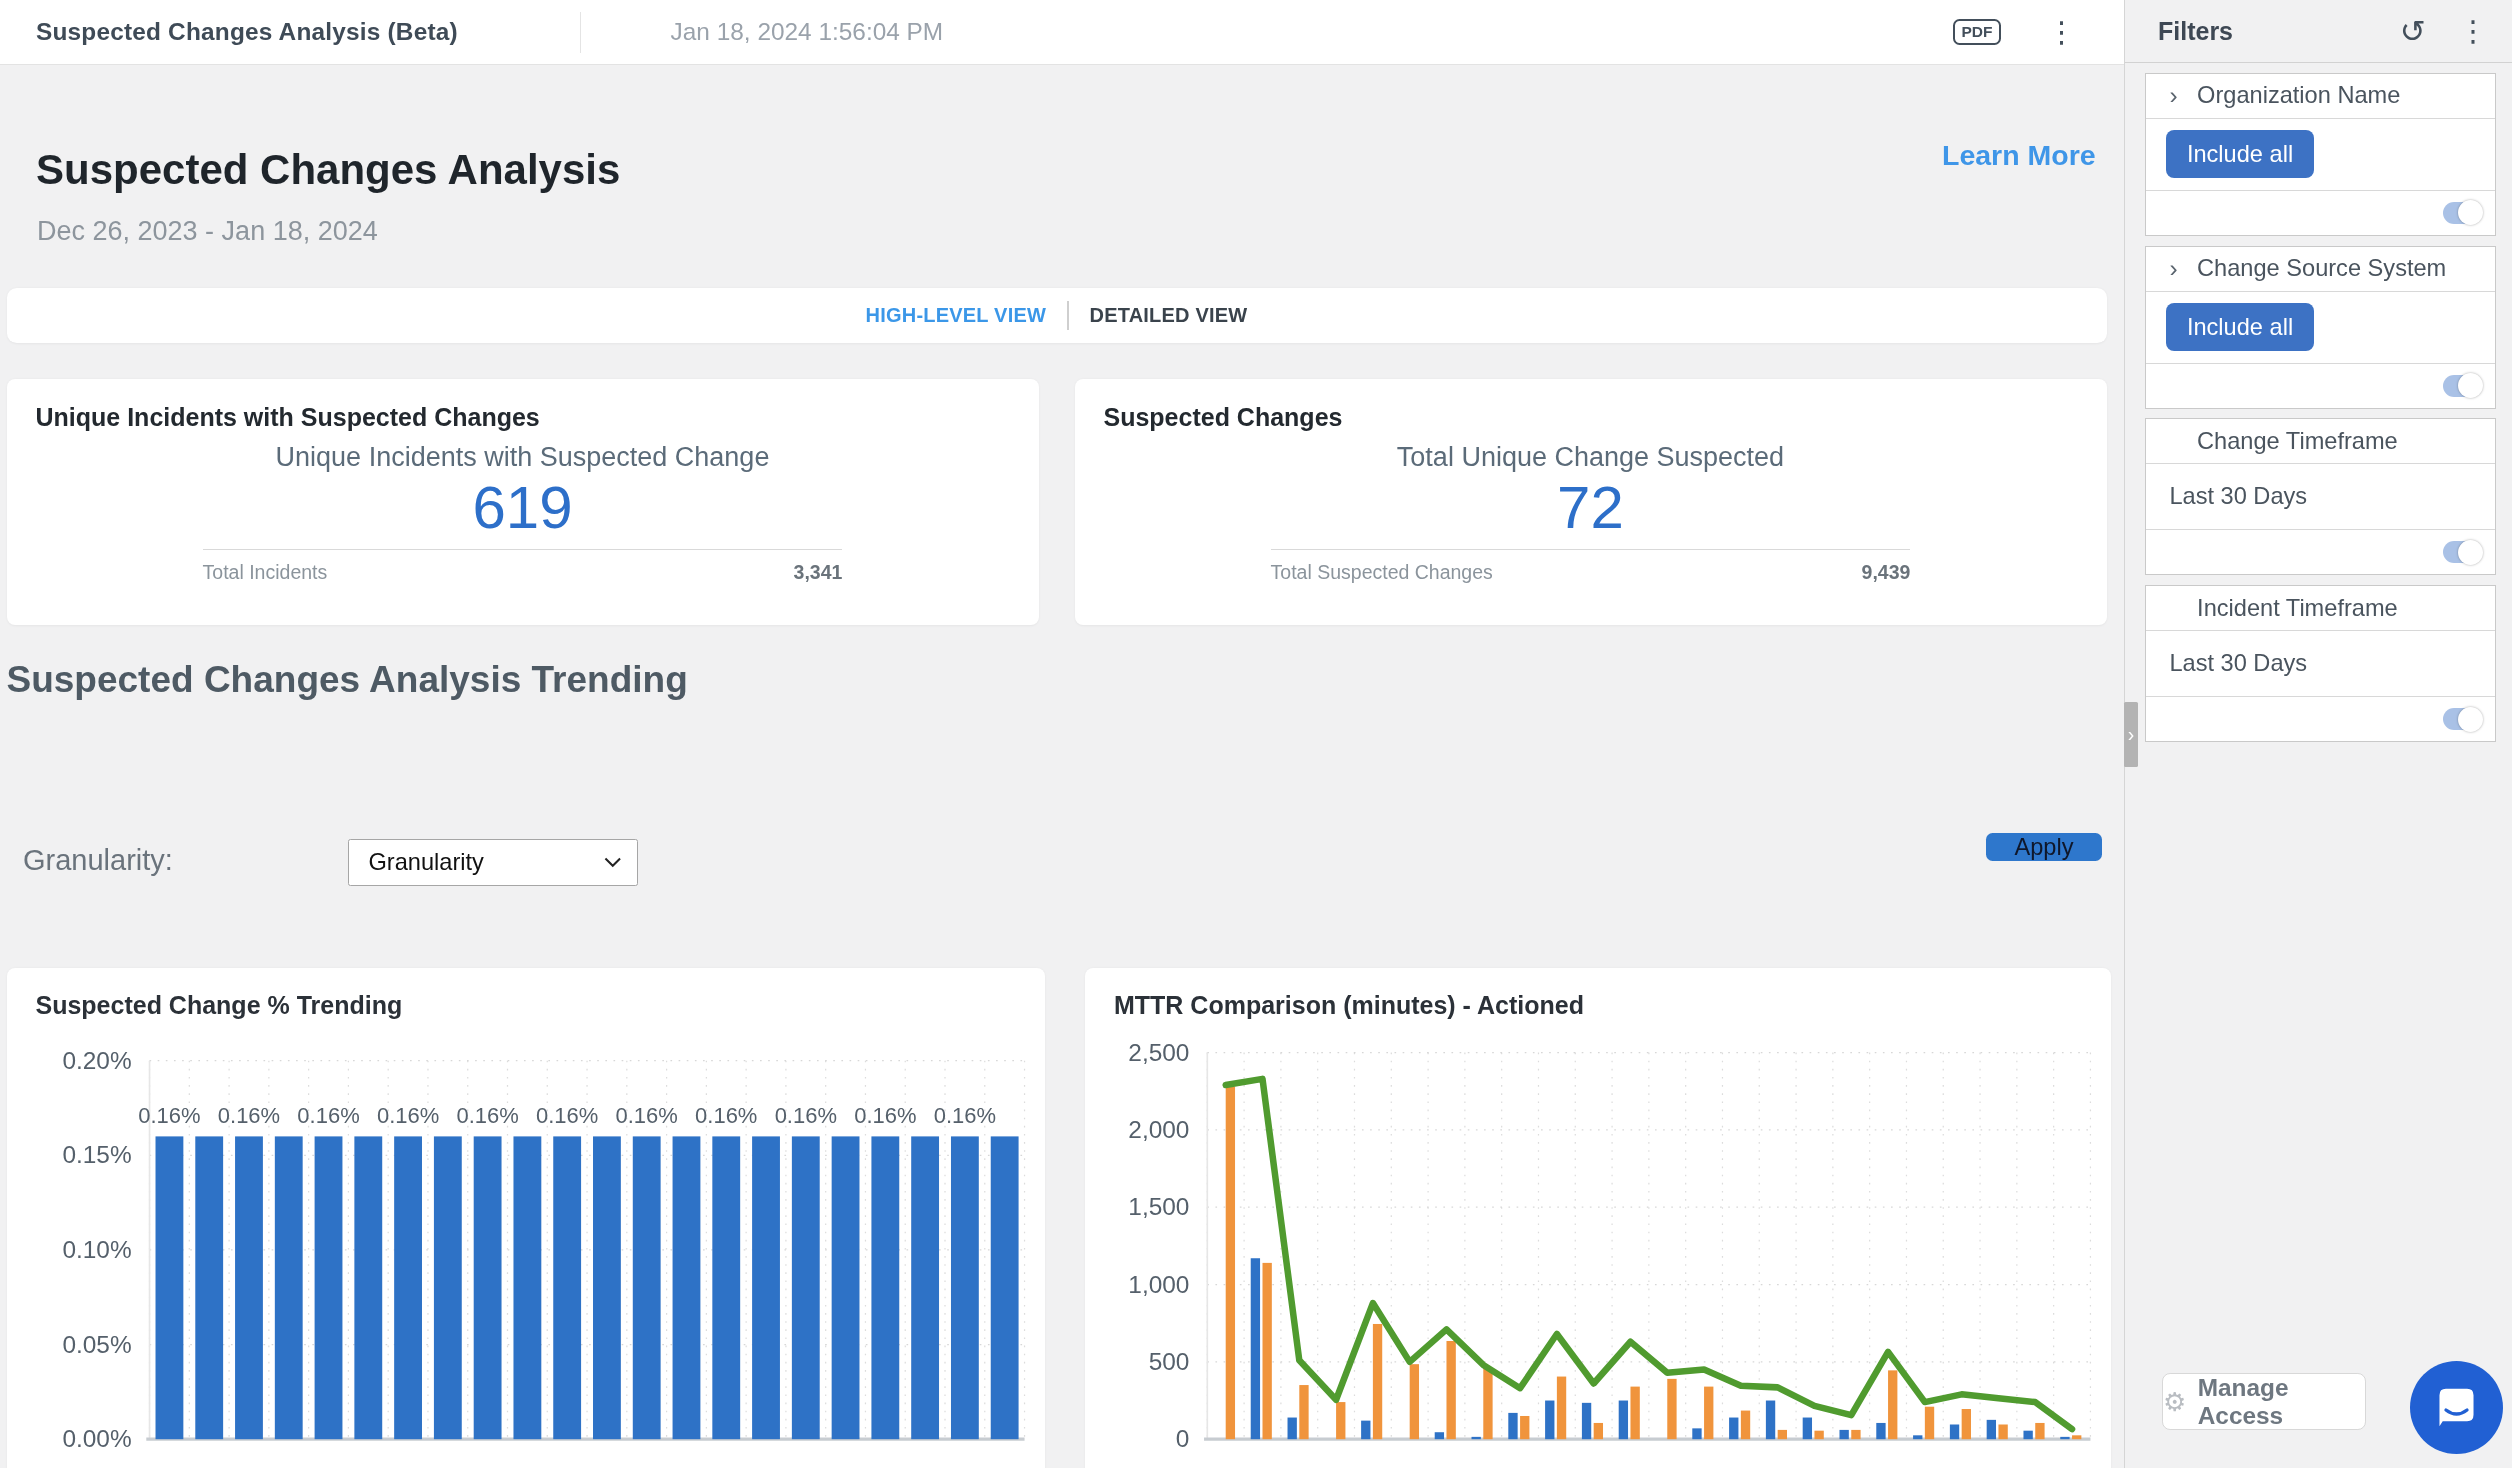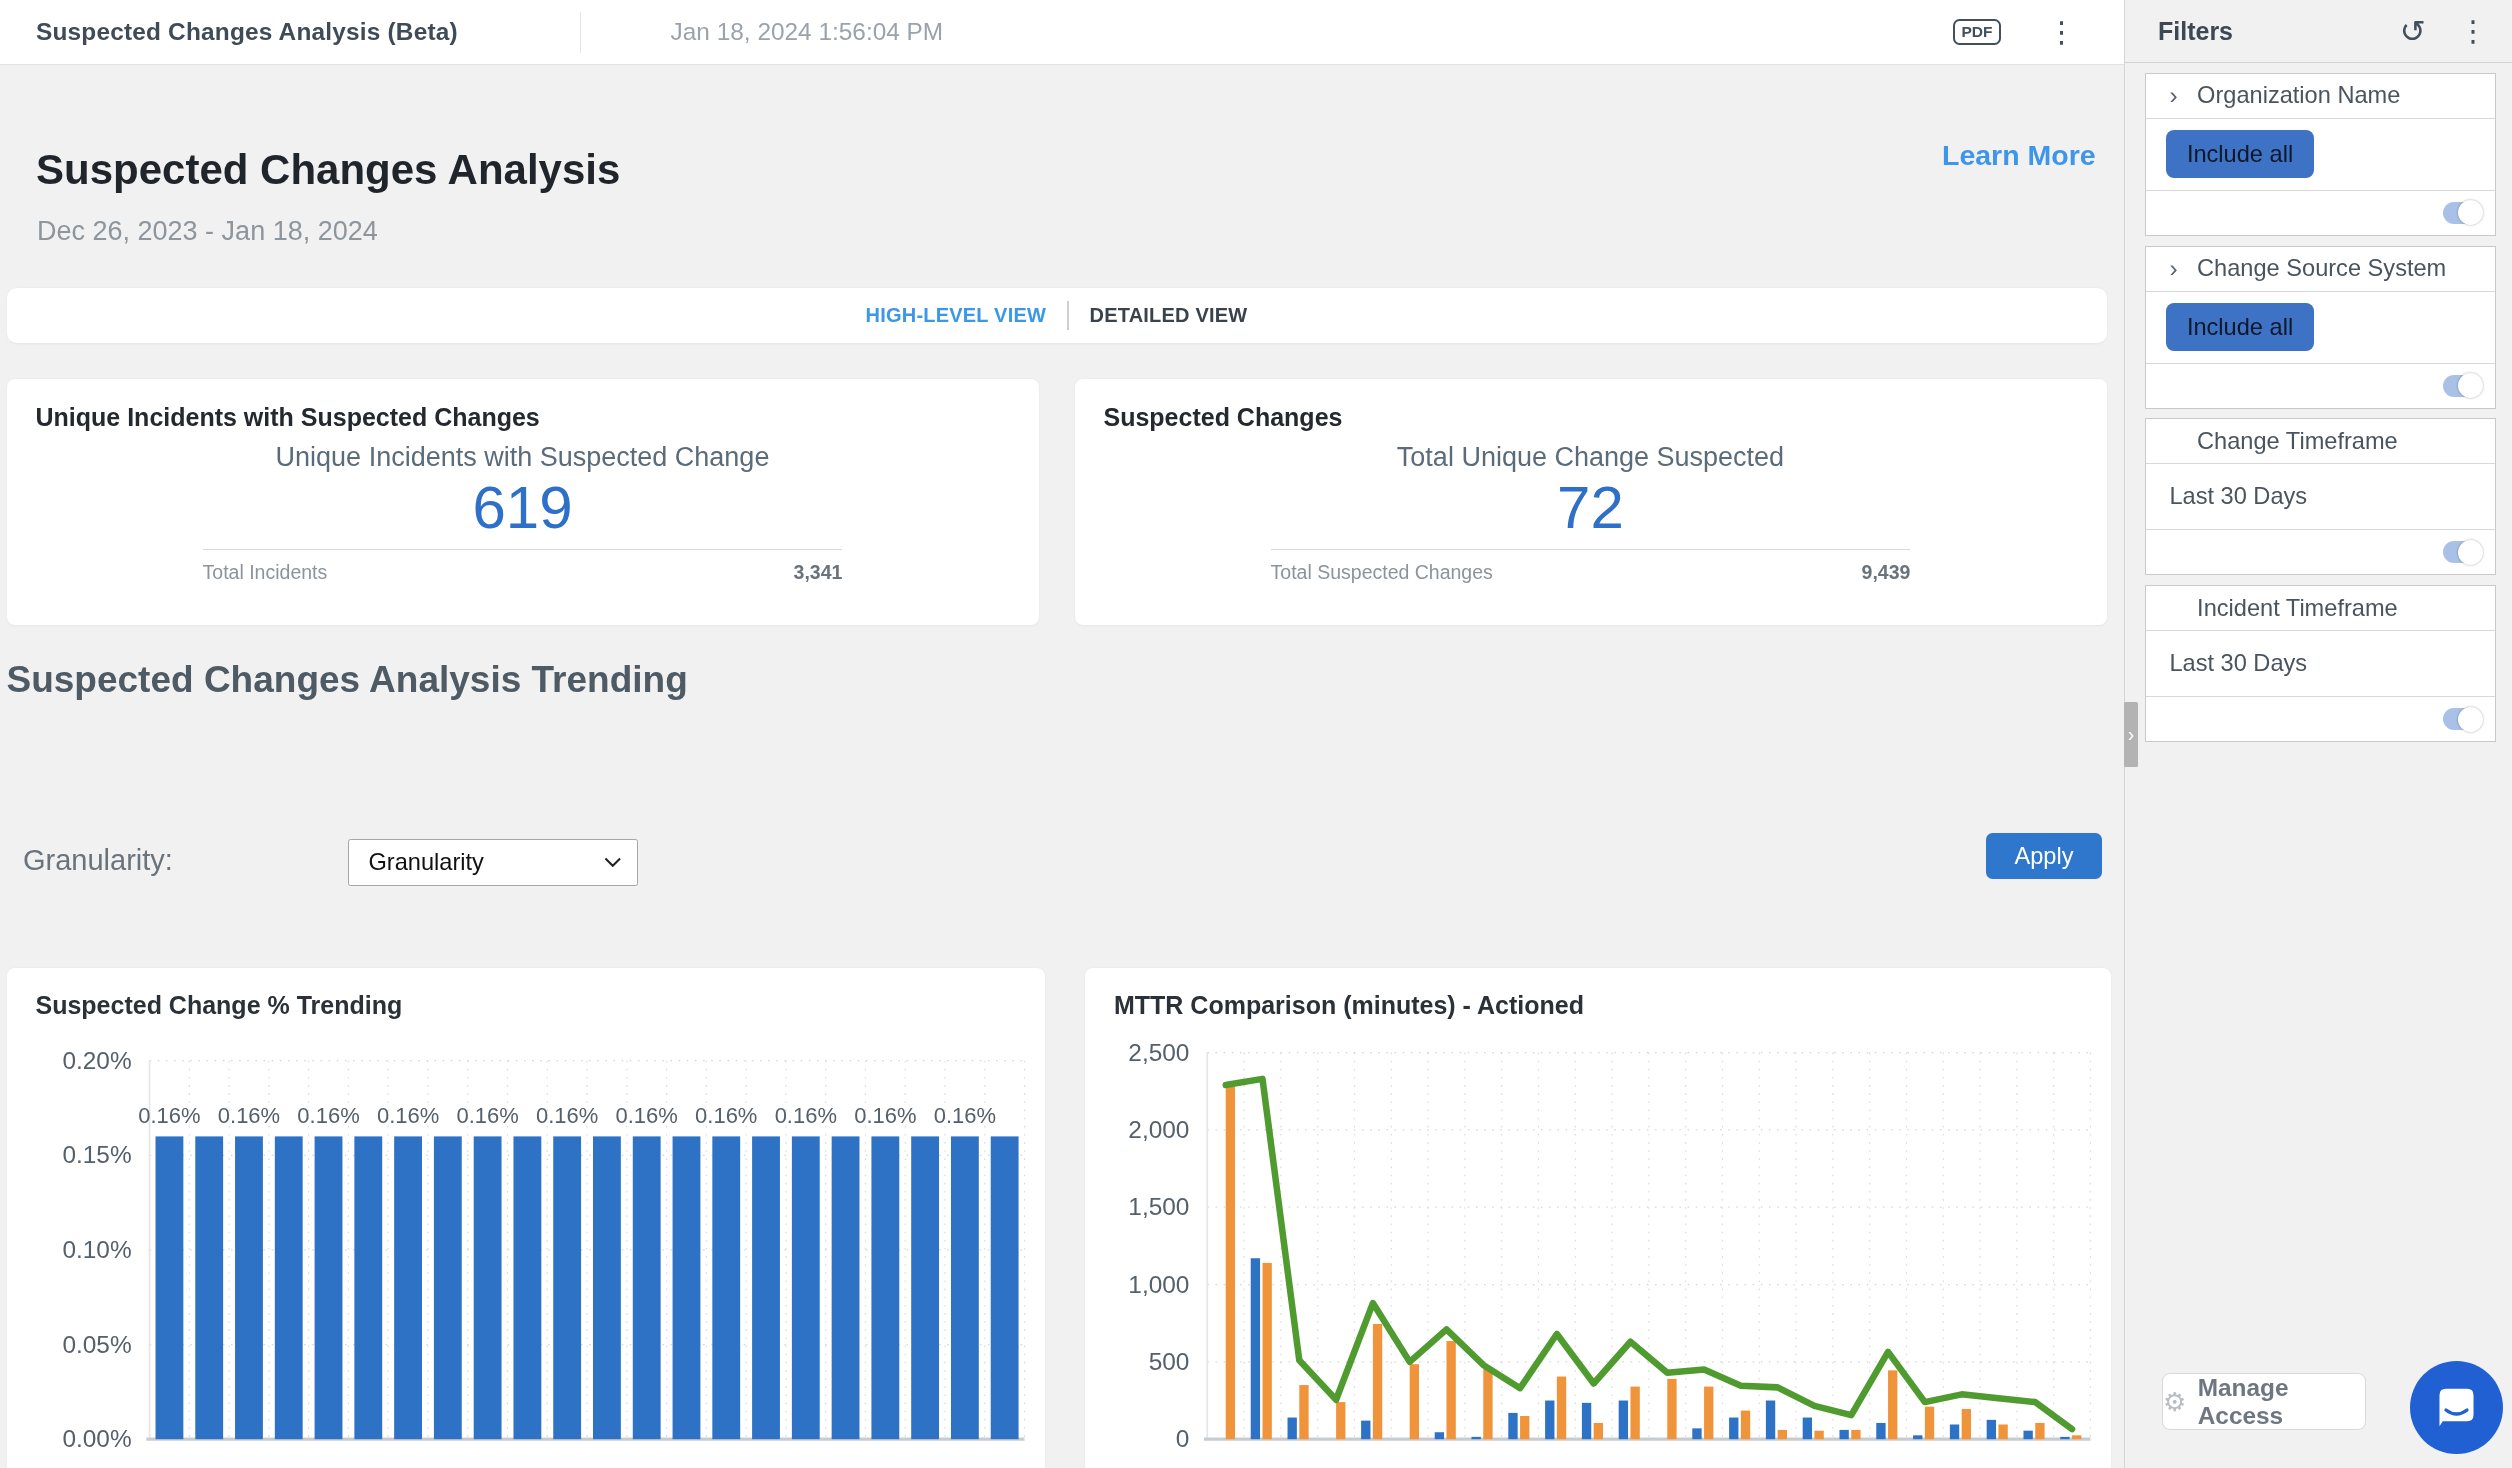--- a/index.html
+++ b/index.html
@@ -44,22 +44,22 @@
   .kpi-foot-label{font-size:19.5px;color:#8b949c;}
   .kpi-foot-value{font-size:19.5px;color:#6a737b;font-weight:600;}
 
   
   .trend-heading{position:absolute;left:6.5px;top:585px;font-size:37px;font-weight:bold;color:#4e5a64;}
   .gran-label{position:absolute;left:23px;top:770px;font-size:29px;color:#6a737c;}
   .gran-select{position:absolute;left:348px;top:757px;width:290px;height:47px;background:#fff;
     border:0.8px solid #a6a6a6;border-radius:2.4px;display:flex;align-items:center;cursor:pointer;margin-top:8px;}
   .gran-select span{margin-left:19.5px;font-size:23.6px;color:#111;}
   .gran-chev{margin-left:auto;margin-right:14.7px;color:#222;}
-  .apply-btn{position:absolute;left:1986px;top:759px;width:116px;height:46px;background:#2e77cc;
-    border:none;border-radius:6.5px;color:#ffffff;font-size:23.6px;font-family:inherit;cursor:pointer;}
+  .apply-btn{position:absolute;left:1986px;top:759px;width:116px;height:28px;background:#2e77cc;
+    border:none;border-radius:6.5px;color:#0f172a;font-size:23.6px;font-family:inherit;cursor:pointer;}
 
   
   .chart-card{position:absolute;top:894px;height:586px;background:#fff;border-radius:8.1px;
     box-shadow:0 0.8px 2.4px rgba(0,0,0,.05);overflow:hidden;}
   .chart-card.left{left:6.5px;width:1038px;}
   .chart-card.right{left:1085px;width:1026px;}
   .chart-title{padding:23px 29px 0;font-size:25px;color:#2b3138;font-weight:600;}
 
   
   .filters-panel{position:absolute;right:0;top:0;width:388px;height:1469px;background:#f1f1f2;
@@ -68,21 +68,21 @@
   .filters-title{margin-left:33px;font-size:25px;font-weight:bold;color:#3e4854;}
   .filters-icons{margin-left:auto;margin-right:24.4px;display:flex;align-items:center;gap:33px;}
   .reset-icon{font-size:31px;color:#434f5b;cursor:pointer;line-height:1;}
   .fcard{margin:9.8px 16.3px 0 20.4px;background:#fff;border:0.8px solid #c9c9c9;}
   .fcard:first-of-type{margin-top:14px;}
   .frow-head{height:45px;display:flex;align-items:center;border-bottom:0.8px solid #d8d8d8;cursor:pointer;}
   .fchev{margin-left:23px;font-size:24.4px;color:#5a646e;width:24.4px;}
   .fchev.hidden{visibility:hidden;}
   .ftitle{font-size:23.6px;color:#4a545e;margin-left:3.3px;}
   .frow-body{min-height:65px;display:flex;align-items:center;padding:11.4px 0;}
-  .pill-btn{margin-left:19.5px;background:#3d72c4;color:#0f172a;font-size:23.6px;border:none;
+  .pill-btn{margin-left:19.5px;background:#3d72c4;color:#ffffff;font-size:23.6px;border:none;
     border-radius:8.1px;padding:10.6px 21px;font-family:inherit;cursor:pointer;}
   .fvalue{margin-left:23px;font-size:23.6px;color:#4a545e;}
   .frow-toggle{height:45px;display:flex;align-items:center;justify-content:flex-end;border-top:0.8px solid #d8d8d8;}
   .toggle{width:39px;height:22px;border-radius:11.4px;background:#a9c1e6;margin-right:13px;position:relative;cursor:pointer;}
   .toggle .knob{position:absolute;right:-1.6px;top:-1.6px;width:25px;height:25px;border-radius:50%;
     background:#fff;box-shadow:0 0 2.4px rgba(0,0,0,.35);}
   .collapse-handle{position:absolute;left:2124px;top:702px;width:14px;height:65px;background:#b3b3b3;
     color:#fff;display:flex;align-items:center;justify-content:center;font-size:19.5px;cursor:pointer;z-index:7;border-radius:1.6px;}
   .manage-access{position:absolute;left:37px;top:1373px;width:204px;height:57px;background:#fff;
     border:0.8px solid #d8d8d8;border-radius:8.1px;display:flex;align-items:center;justify-content:center;

